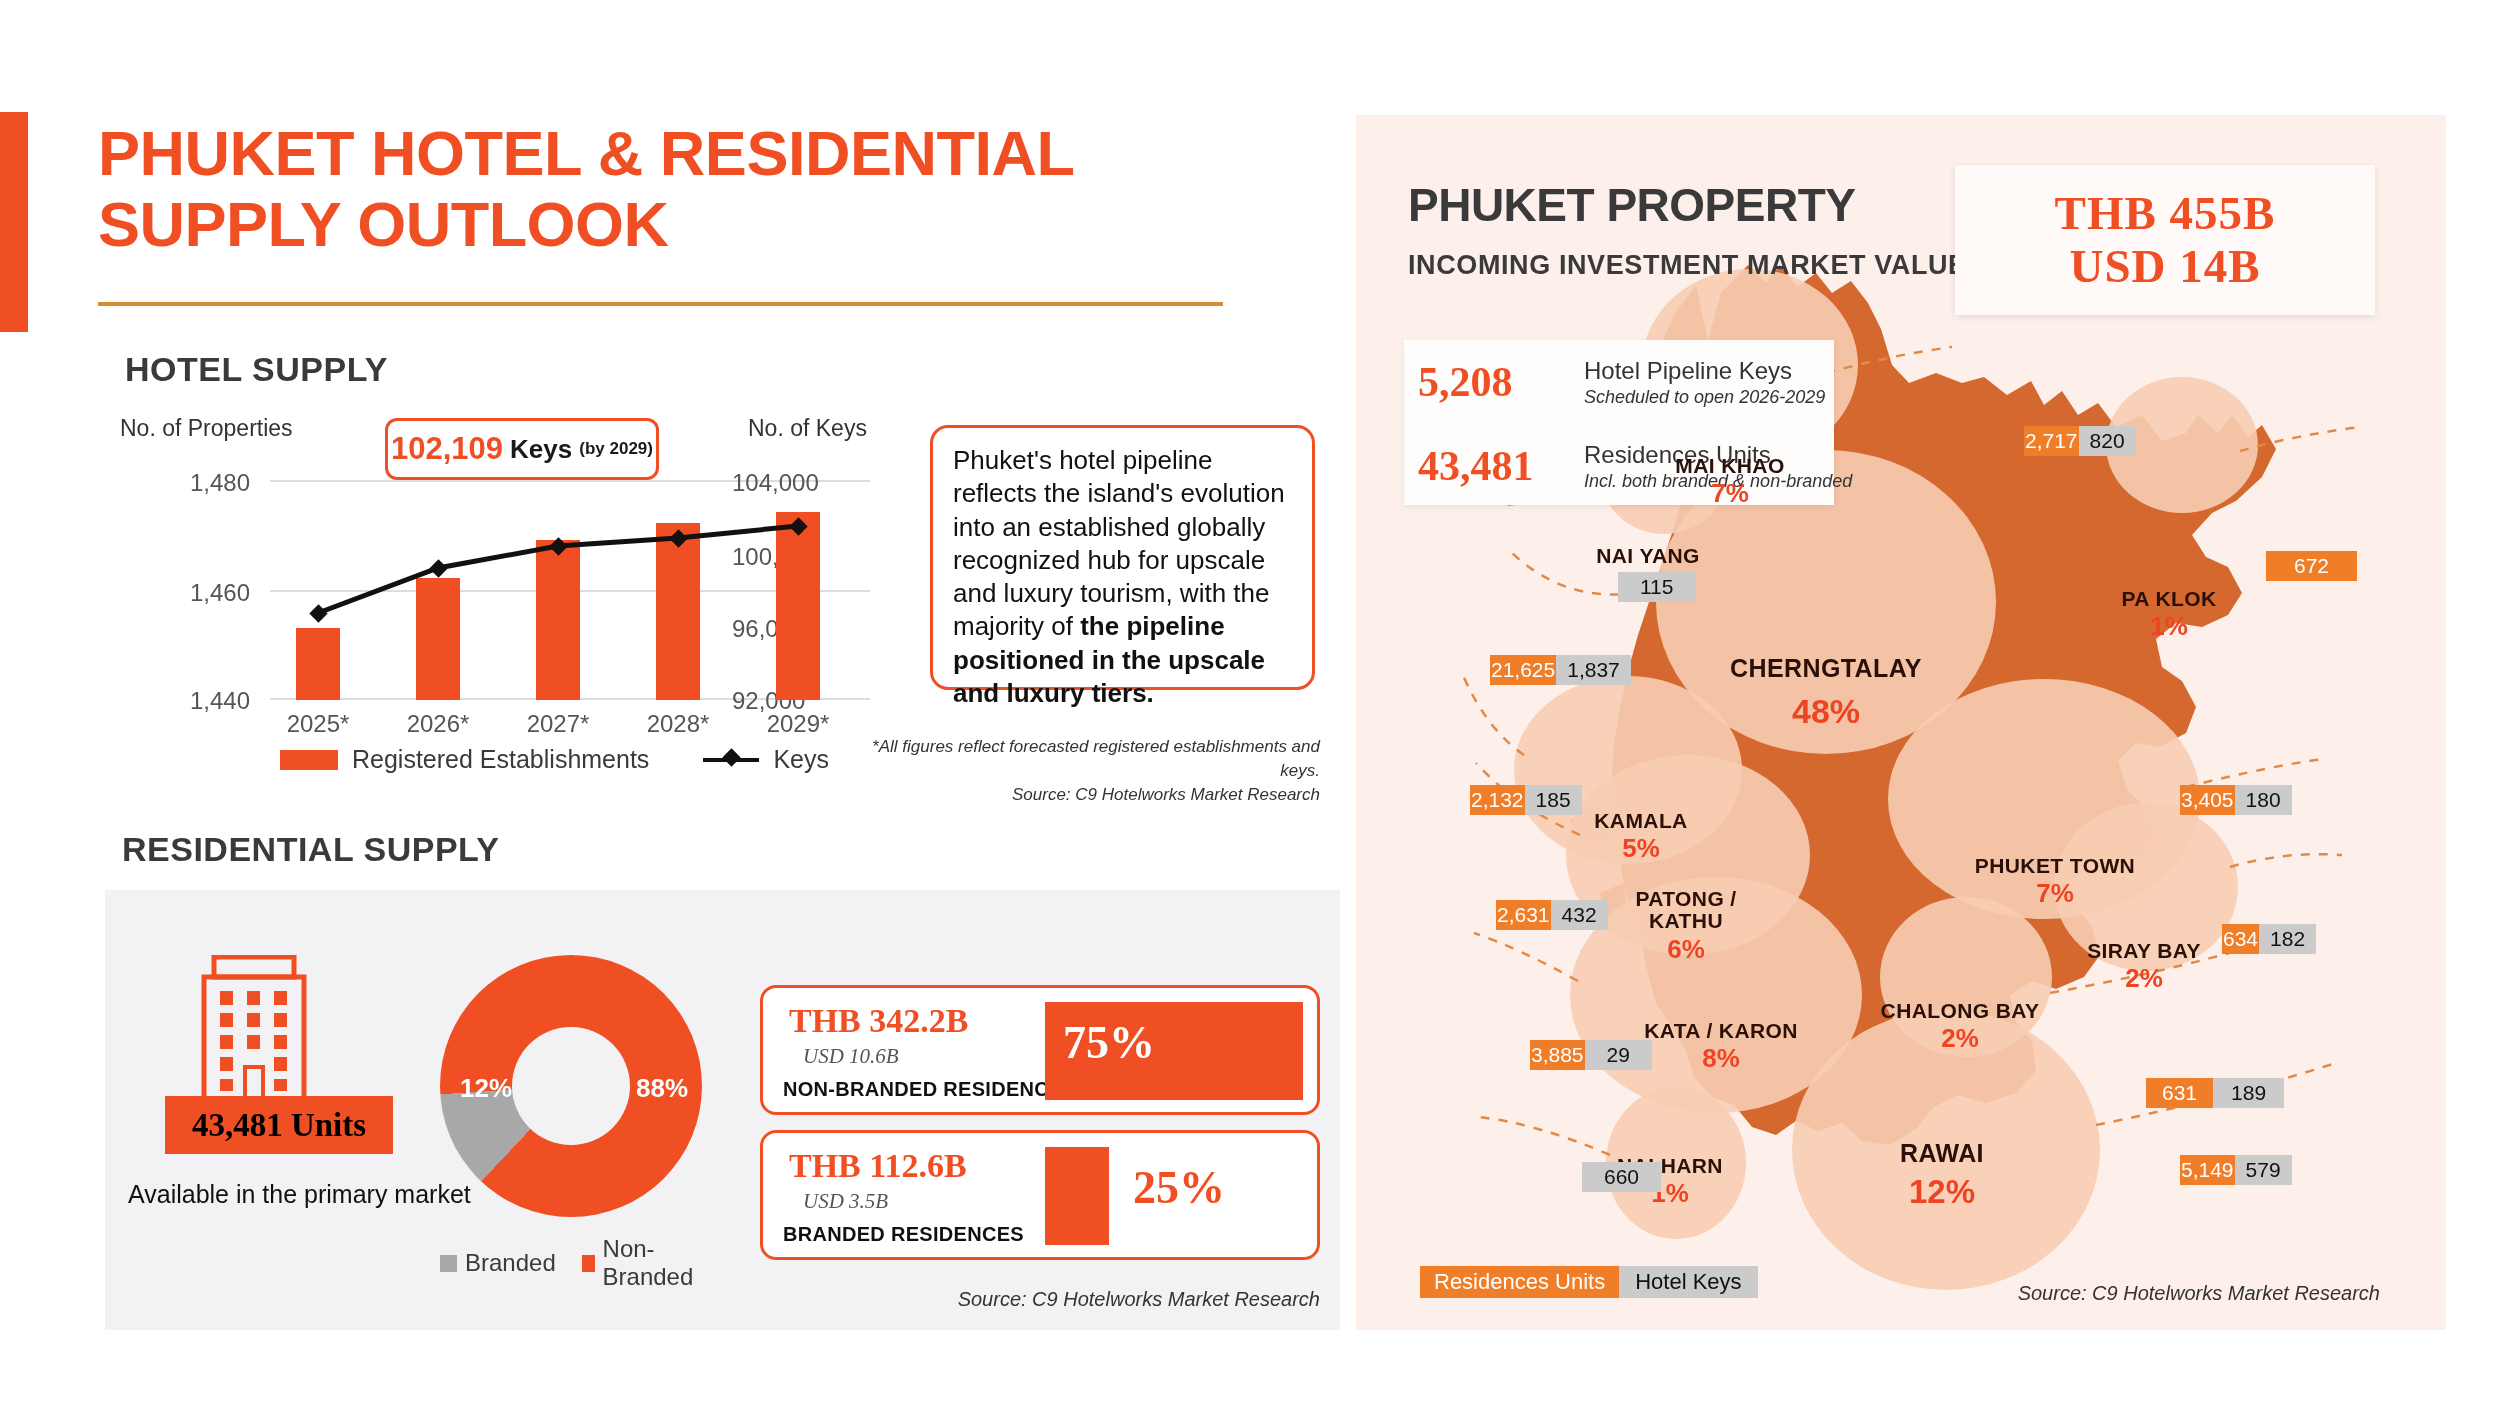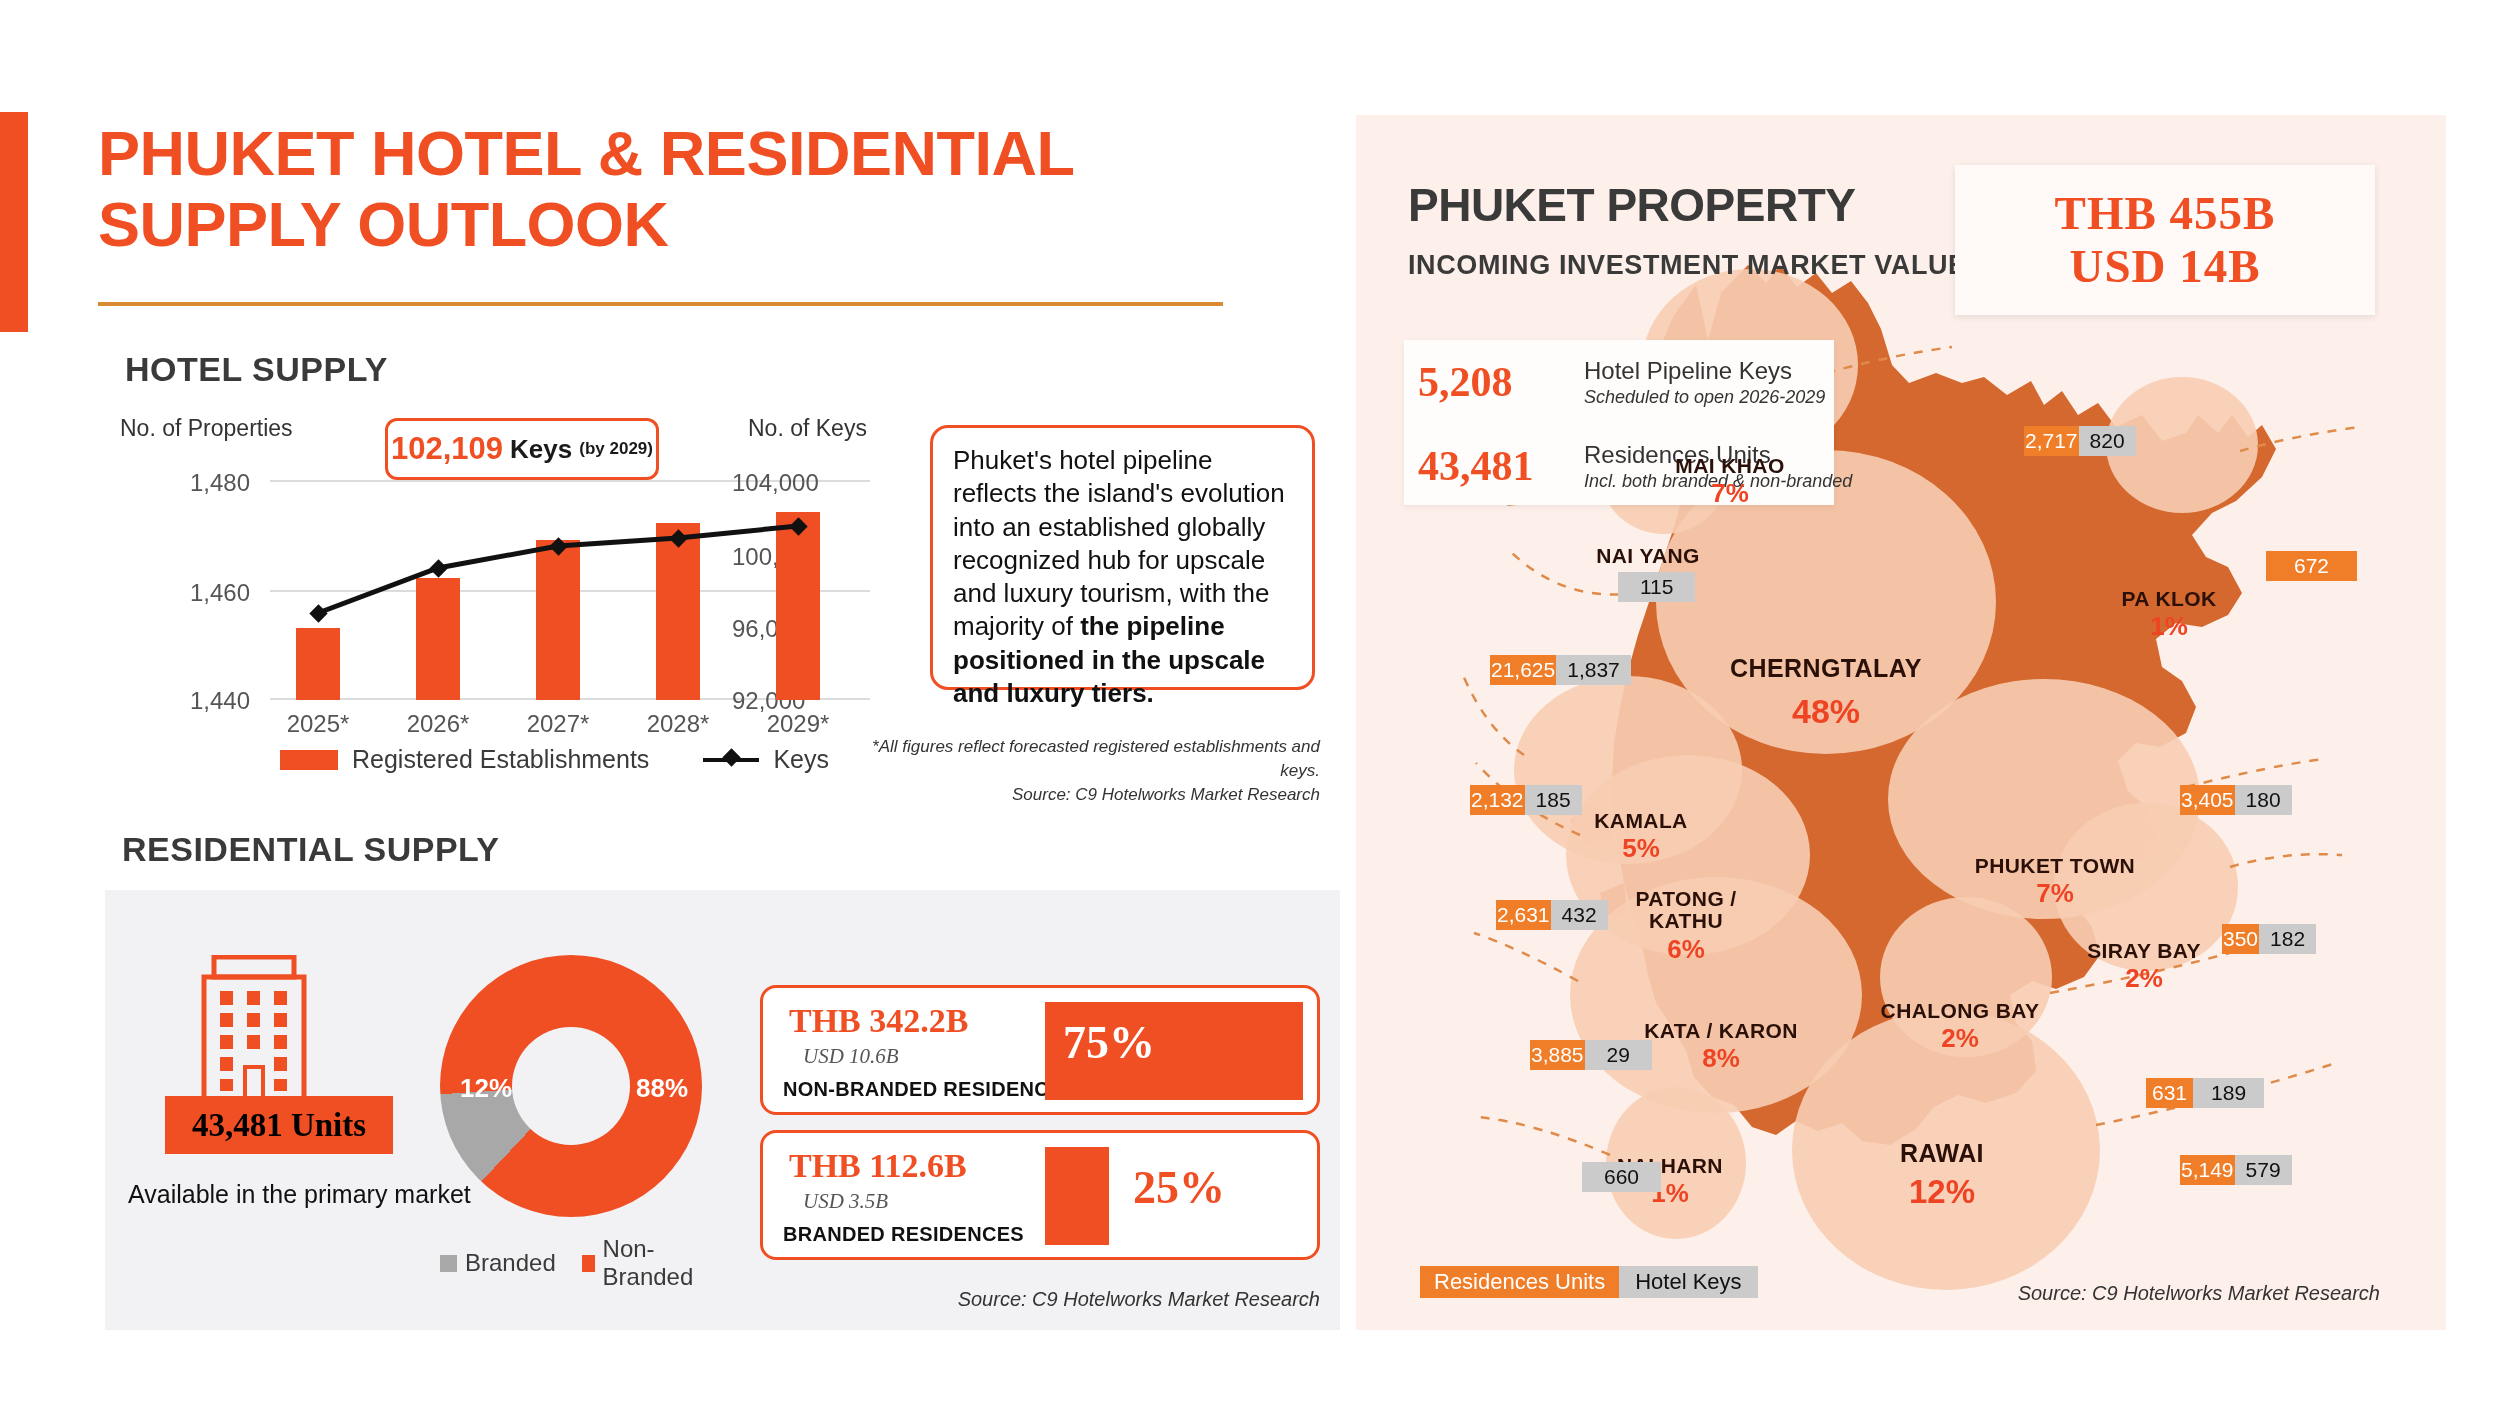--- a/index.html
+++ b/index.html
@@ -408,29 +408,29 @@
   </div>
   <div class="tagbox" style="left:1496px;top:900px;">
     <span class="res">2,631</span>
     <span class="key">432</span>
   </div>
   <div class="tagbox" style="left:2180px;top:785px;">
     <span class="res">3,405</span>
     <span class="key">180</span>
   </div>
   <div class="tagbox" style="left:2222px;top:924px;">
-    <span class="res">350</span>
+    <span class="res">634</span>
     <span class="key">182</span>
   </div>
   <div class="tagbox" style="left:1530px;top:1040px;">
     <span class="res">3,885</span>
     <span class="key" style="padding:0 22px;">29</span>
   </div>
   <div class="tagbox" style="left:2146px;top:1078px;">
-    <span class="res" style="padding:0 6px;">631</span>
+    <span class="res" style="padding:0 16px;">631</span>
     <span class="key" style="padding:0 18px;">189</span>
   </div>
   <div class="tagbox" style="left:1582px;top:1162px;">
     <span class="key" style="padding:0 22px;">660</span>
   </div>
   <div class="tagbox" style="left:2180px;top:1155px;">
     <span class="res">5,149</span>
     <span class="key">579</span>
   </div>
 

